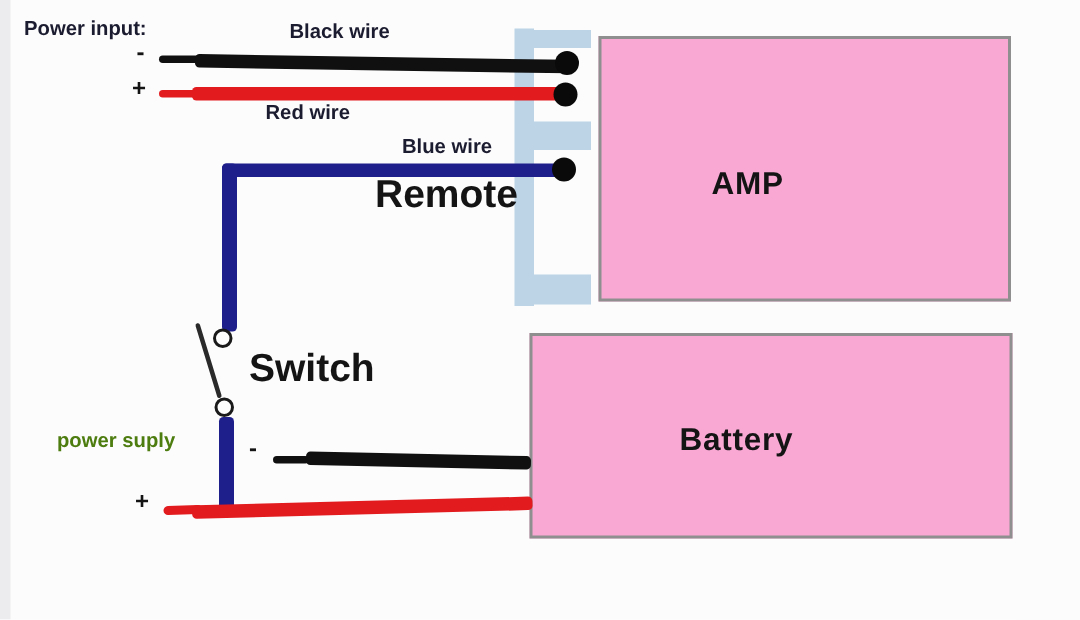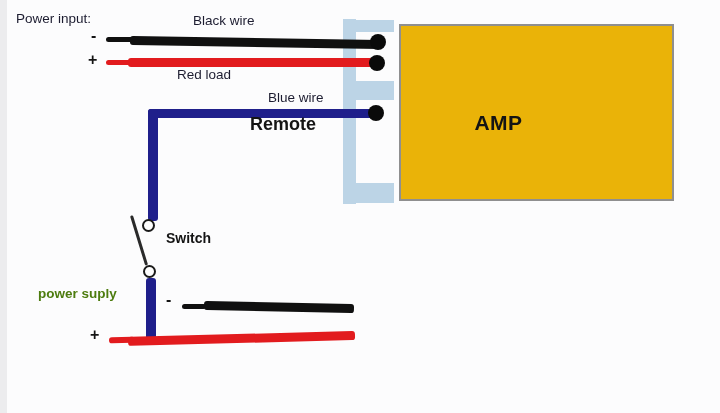--- a/index.html
+++ b/index.html
@@ -1,21 +1,21 @@
 <!DOCTYPE html>
 <html><head>
 <meta charset="utf-8">
 <style>
   html,body{margin:0;padding:0;}
   body{font-family:"Liberation Sans",sans-serif;background:#ffffff;}
   #stage{position:relative;width:720px;height:413px;background:#fcfcfd;overflow:hidden;}
   .edge-strip{position:absolute;left:0;top:0;width:7px;height:413px;background:#ececee;}
 
   
-  .comp-box{position:absolute;border:2px solid #8f8f8f;background:#eab308;display:flex;align-items:center;justify-content:center;}
+  .comp-box{position:absolute;border:2px solid #8f8f8f;background:#f9a8d4;display:flex;align-items:center;justify-content:center;}
   #amp-box{left:399px;top:24px;width:271px;height:173px;}
   #battery-box{left:353px;top:222px;width:318px;height:133px;}
   .box-label{font-weight:700;font-size:21px;color:#141414;letter-spacing:0.5px;}
   #amp-box .box-label{position:relative;top:10px;left:-38px;}
   #battery-box .box-label{position:relative;top:3px;left:-23px;}
 
   
   #amp-connector{position:absolute;left:343px;top:19px;width:52px;height:185px;}
   .conn{position:absolute;background:#bcd4e6;}
   .conn-spine{left:0;top:0;width:13px;height:185px;}
@@ -50,43 +50,46 @@
   #blue-wire-terminal{left:368px;top:105px;}
 
   
   .contact{position:absolute;width:9px;height:9px;border:2px solid #1a1a1a;border-radius:50%;background:#fdfdfd;}
   #switch-top-contact{left:142px;top:219px;}
   #switch-bottom-contact{left:143px;top:265px;}
   #switch-lever{position:absolute;left:130px;top:216px;width:2.5px;height:52px;background:#2a2a2a;transform:rotate(-17deg);transform-origin:top left;border-radius:2px;}
 
   
   .lbl{position:absolute;white-space:nowrap;}
-  .wire-lbl{font-size:13.5px;font-weight:400;color:#1c1c30;}
+  .wire-lbl{font-size:13.5px;font-weight:700;color:#1c1c30;}
   .sign{font-size:16px;font-weight:700;color:#141414;line-height:1;}
-  .big{font-size:18px;font-weight:700;color:#141414;}
+  .big{font-size:26px;font-weight:700;color:#141414;}
   #power-input-label{left:16px;top:11px;}
   #black-wire-label{left:193px;top:13px;}
   #red-wire-label{left:177px;top:67px;}
   #blue-wire-label{left:268px;top:90px;text-align:right;}
   #input-minus-label{left:91px;top:28px;}
   #input-plus-label{left:88px;top:52px;}
   #remote-label{left:250px;top:114px;}
-  #switch-label{left:166px;top:230px;font-size:14px;}
+  #switch-label{left:166px;top:230px;font-size:26px;}
   #load-minus-label{left:166px;top:292px;}
   #load-plus-label{left:90px;top:327px;}
   #load-supply-label{left:38px;top:284px;font-size:13.5px;font-weight:600;color:#4d7c0f;line-height:20px;white-space:normal;width:110px;}
 </style>
 </head>
 <body>
 
 <div id="stage">
   <div class="edge-strip"></div>
 
   <div id="amp-box" class="comp-box">
     <span class="box-label">AMP</span>
+  </div>
+  <div id="battery-box" class="comp-box">
+    <span class="box-label">Battery</span>
   </div>
 
   <div id="amp-connector">
     <div class="conn conn-spine"></div>
     <div class="conn conn-arm-top"></div>
     <div class="conn conn-arm-mid"></div>
     <div class="conn conn-arm-bottom"></div>
   </div>
 
   <div id="black-wire-tip" class="wire black"></div>
@@ -108,21 +111,21 @@
   <div id="blue-wire-terminal" class="terminal"></div>
 
   <div id="switch-lever"></div>
   <div id="switch-top-contact" class="contact"></div>
   <div id="switch-bottom-contact" class="contact"></div>
 
   <span id="power-input-label" class="lbl wire-lbl">Power input:</span>
   <span id="input-minus-label" class="lbl sign">-</span>
   <span id="input-plus-label" class="lbl sign">+</span>
   <span id="black-wire-label" class="lbl wire-lbl">Black wire</span>
-  <span id="red-wire-label" class="lbl wire-lbl">Red load</span>
+  <span id="red-wire-label" class="lbl wire-lbl">Red wire</span>
   <span id="blue-wire-label" class="lbl wire-lbl">Blue wire</span>
   <span id="remote-label" class="lbl big">Remote</span>
   <span id="switch-label" class="lbl big">Switch</span>
   <span id="load-minus-label" class="lbl sign">-</span>
   <span id="load-plus-label" class="lbl sign">+</span>
   <div id="load-supply-label" class="lbl">
     <div>power suply</div>
   </div>
 </div>
 

